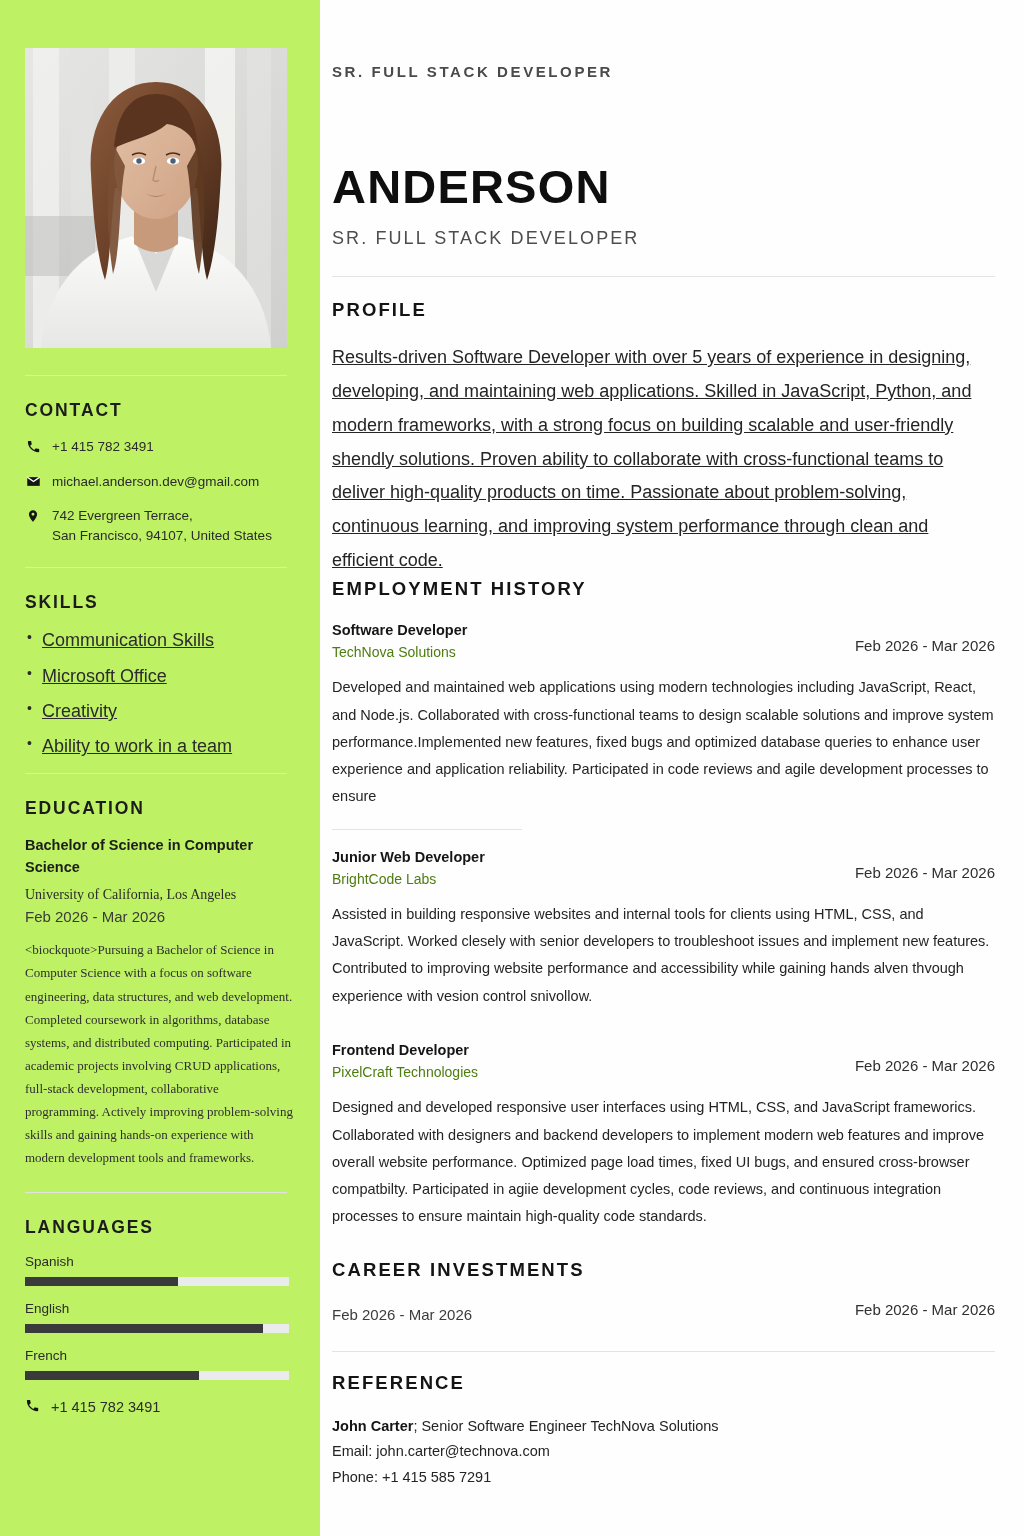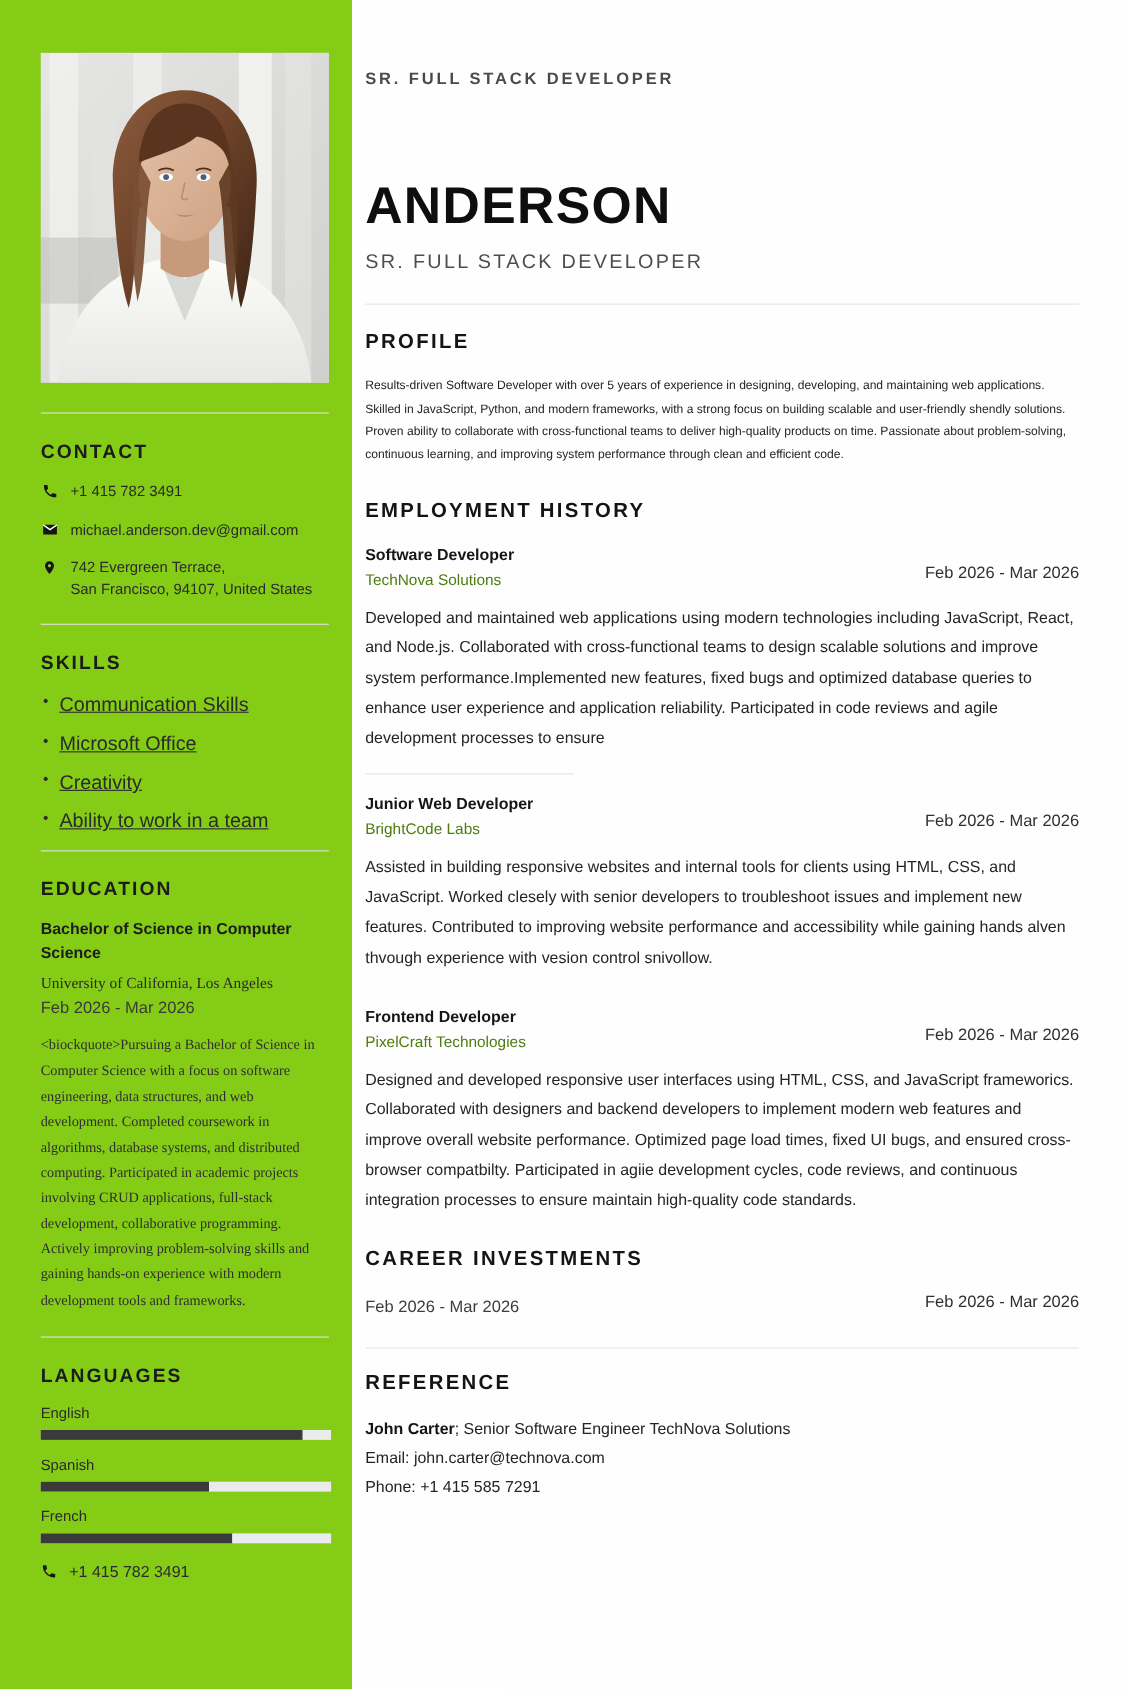--- a/index.html
+++ b/index.html
@@ -18,22 +18,22 @@
     height: 1536px;
     background: #fefefe;
     display: flex;
     overflow: hidden;
   }
 
   
   .sidebar {
     width: 320px;
     flex: 0 0 320px;
-    padding: 48px 25px 0 37px;
-    background: #84cc16;
+    padding: 48px 25px 0 25px;
+    background: #bef264;
   }
 
   .photo-frame {
     width: 262px;
     height: 300px;
     overflow: hidden;
     background: #d9d7d4;
     position: relative;
   }
   .photo-svg { display: block; width: 100%; height: 100%; }
@@ -141,21 +141,21 @@
     align-items: center;
     gap: 11px;
     font-size: 14.5px;
     color: #2b2b2b;
     margin-top: 18px;
   }
 
   
   .main {
     flex: 1;
-    padding: 63px 43px 0 12px;
+    padding: 63px 29px 0 12px;
     min-width: 0;
   }
 
   .role-kicker {
     font-size: 15px;
     font-weight: 700;
     letter-spacing: 2.6px;
     color: #4a4a4a;
     margin-bottom: 14px;
   }
@@ -182,24 +182,24 @@
 
   .sec-h {
     font-size: 18.5px;
     font-weight: 700;
     letter-spacing: 2.1px;
     color: #141414;
     margin-bottom: 20px;
   }
 
   .profile-text {
-    font-size: 11px;
+    font-size: 18px;
     color: #242424;
     line-height: 1.88;
-    margin-bottom: 29px;
+    text-decoration: underline;
   }
 
   .job { margin-bottom: 4px; }
   .job-head {
     display: flex;
     justify-content: space-between;
     align-items: flex-start;
     gap: 8px;
   }
   .job-left { min-width: 0; }
@@ -382,30 +382,30 @@
     <div class="edu-title">Bachelor of Science in Computer Science</div>
     <div class="edu-school">University of California, Los Angeles</div>
     <div class="edu-date">Feb 2026 - Mar 2026</div>
     <div class="edu-desc">&lt;biockquote&gt;Pursuing a Bachelor of Science in Computer Science with a focus on software engineering, data structures, and web development. Completed coursework in algorithms, database systems, and distributed computing. Participated in academic projects involving CRUD applications, full-stack development, collaborative programming. Actively improving problem-solving skills and gaining hands-on experience with modern development tools and frameworks.</div>
 
     <div class="side-divider" style="margin-top:22px"></div>
 
     <h2 class="side-h">LANGUAGES</h2>
 
     <div>
+      <div class="lang-name">Spanish</div>
+      <div class="lang-track">
+        <div class="lang-fill" style="width: 58%;"></div>
+      </div>
+    </div>
+
+    <div>
       <div class="lang-name">English</div>
       <div class="lang-track">
         <div class="lang-fill" style="width: 90%;"></div>
-      </div>
-    </div>
-
-    <div>
-      <div class="lang-name">Spanish</div>
-      <div class="lang-track">
-        <div class="lang-fill" style="width: 58%;"></div>
       </div>
     </div>
 
     <div>
       <div class="lang-name">French</div>
       <div class="lang-track">
         <div class="lang-fill" style="width: 66%;"></div>
       </div>
     </div>
 

